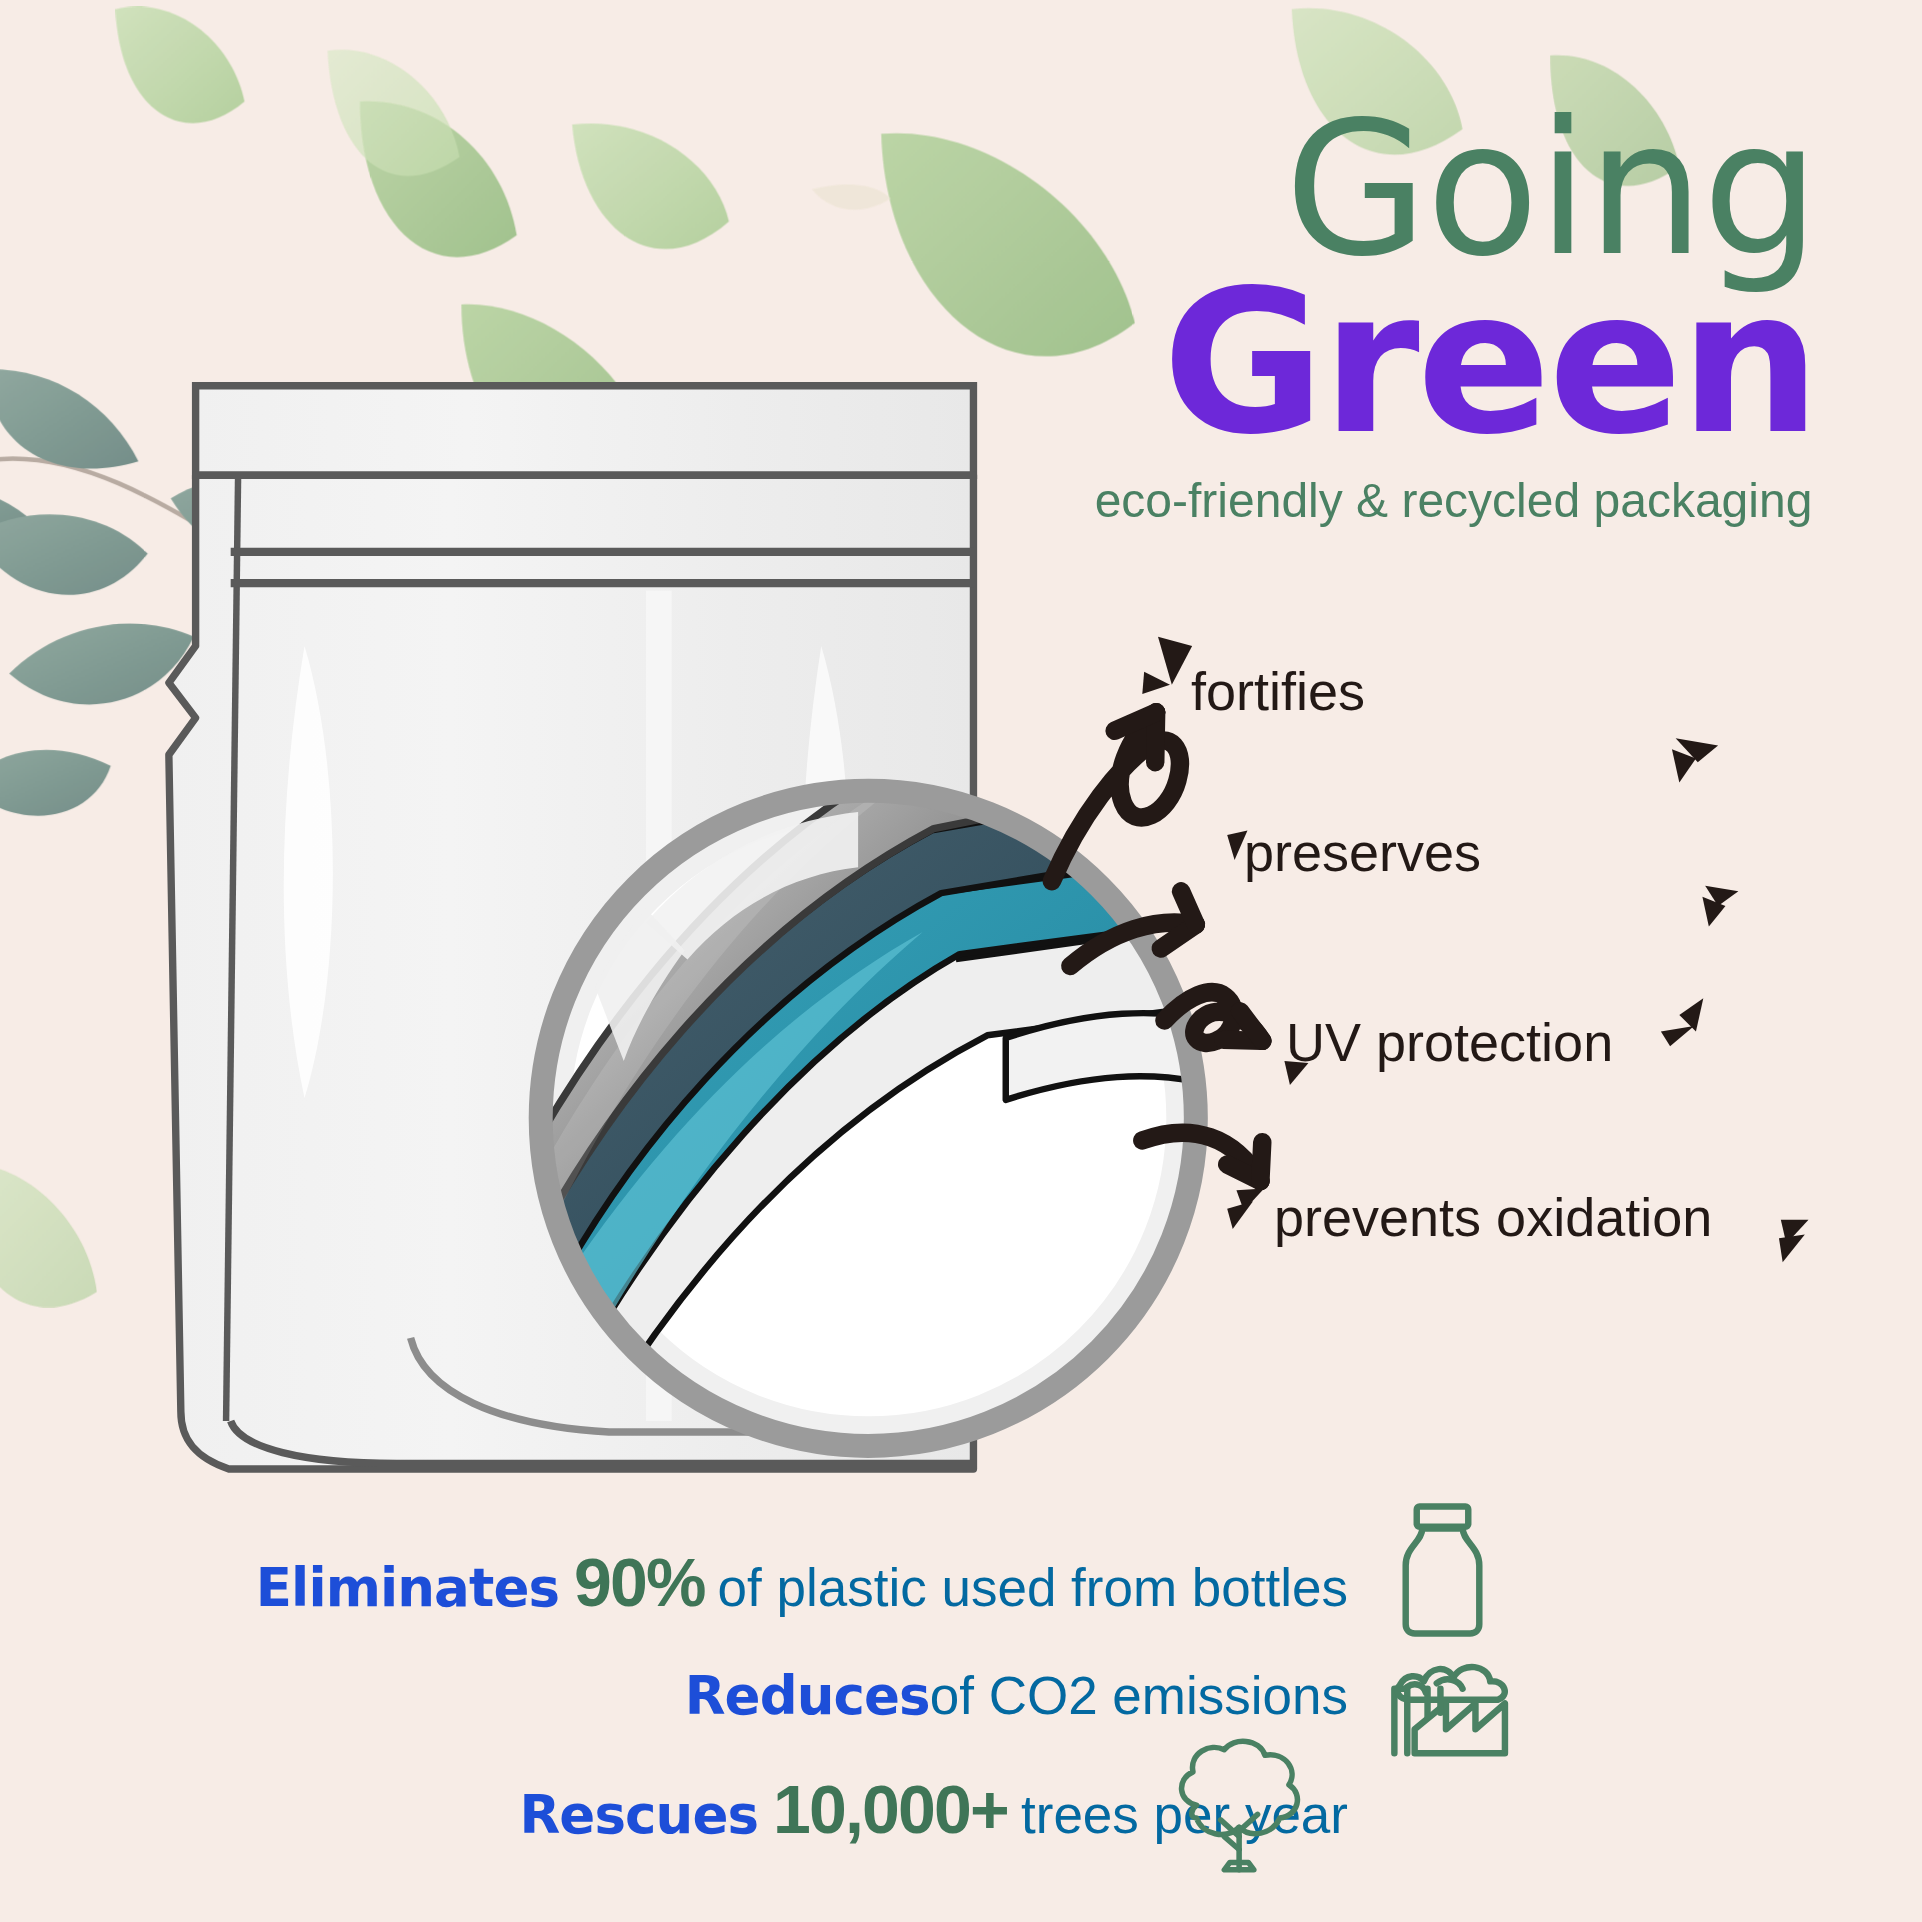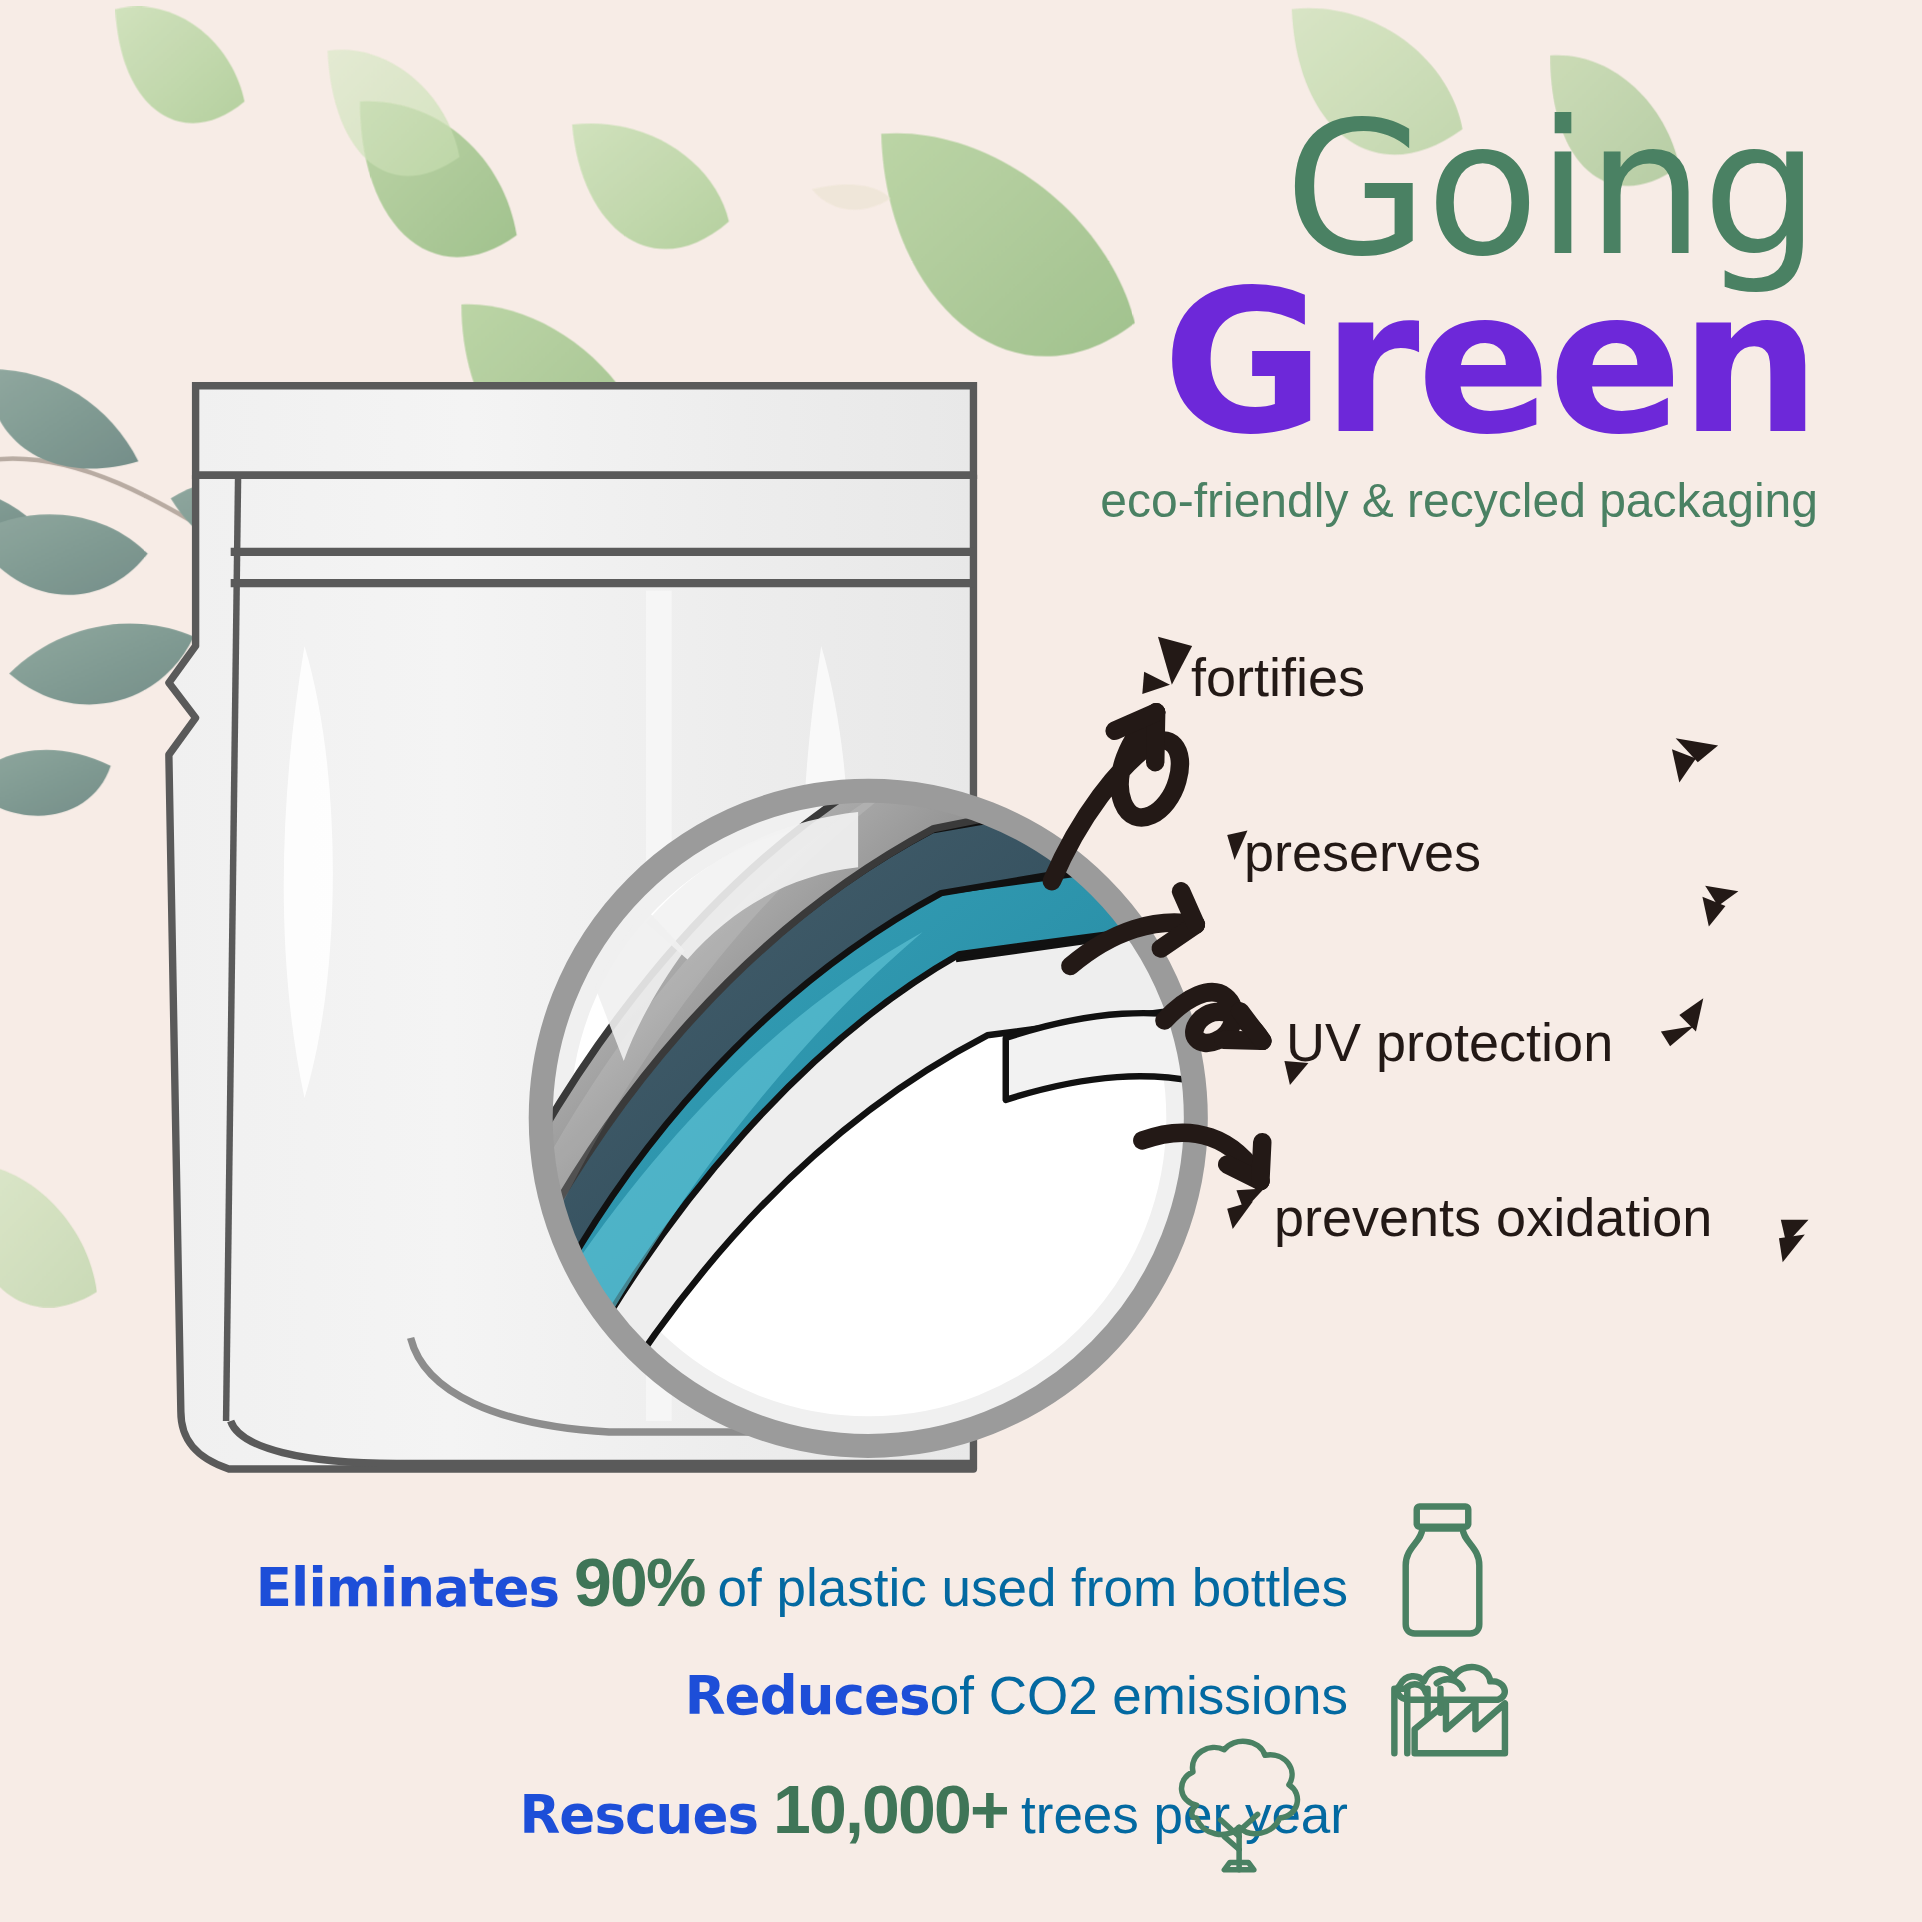--- a/index.html
+++ b/index.html
@@ -26,31 +26,32 @@
   #title-green{
     font-size:198px; line-height:0.95; font-weight:700;
     color:#6d28d9; letter-spacing:-2.8px;
     margin-top:-9.2px;
     font-family:"DejaVu Sans", sans-serif;
   }
   #subtitle{
     font-size:48px; color:#4a8163; margin-top:16.6px; font-weight:400;
     letter-spacing:0px;
     font-family:"Liberation Sans", sans-serif;
+    text-align:center;
   }
 
   
   .feat{
     position:absolute;
     font-size:54px;
     color:#231916;
     white-space:nowrap;
     font-family:"Liberation Sans", sans-serif;
   }
-  #feat-0{left:1191px; top:646px;}
+  #feat-0{left:1191px; top:660px;}
   #feat-1{left:1244px; top:821px;}
   #feat-2{left:1286px; top:1011px;}
   #feat-3{left:1274px; top:1186px;}
 
   
   #stats{position:absolute; left:0px; top:1543px; width:1403px;}
   .stat-row{
     display:flex; align-items:baseline; justify-content:flex-end;
     margin-bottom:44px; padding-right:55px;
     white-space:nowrap;

